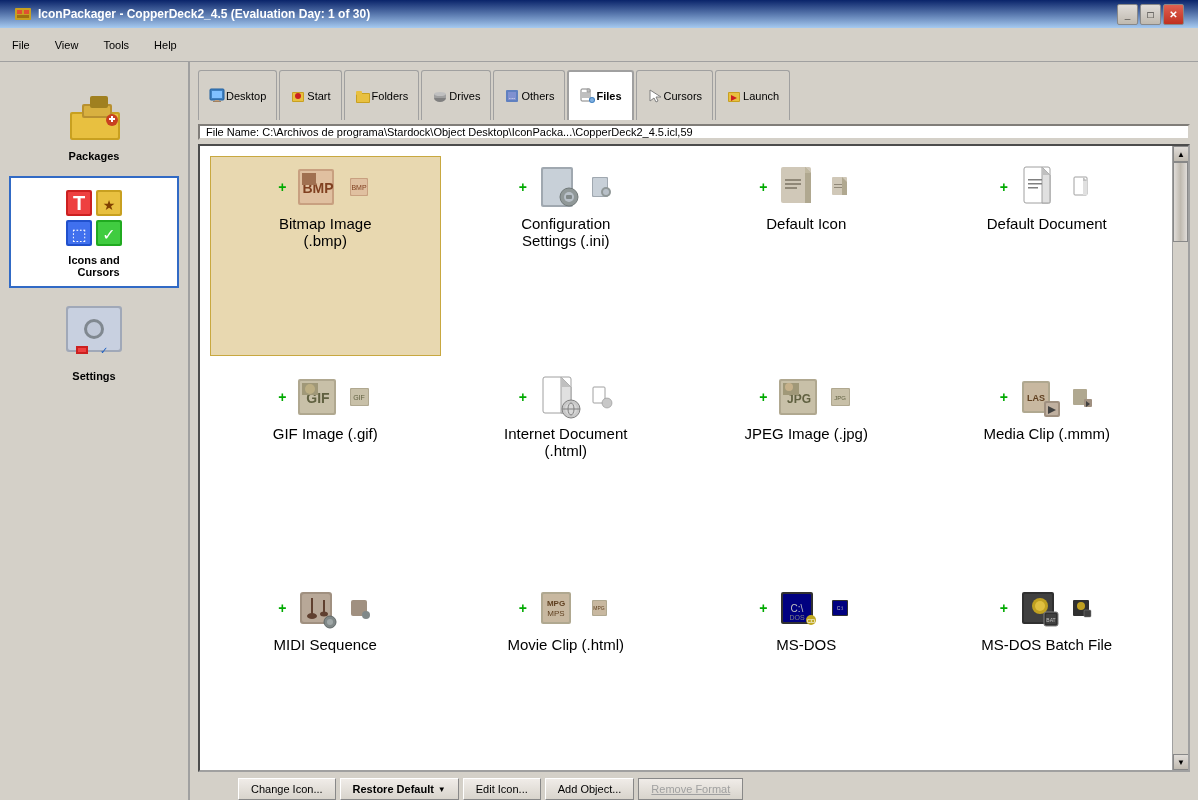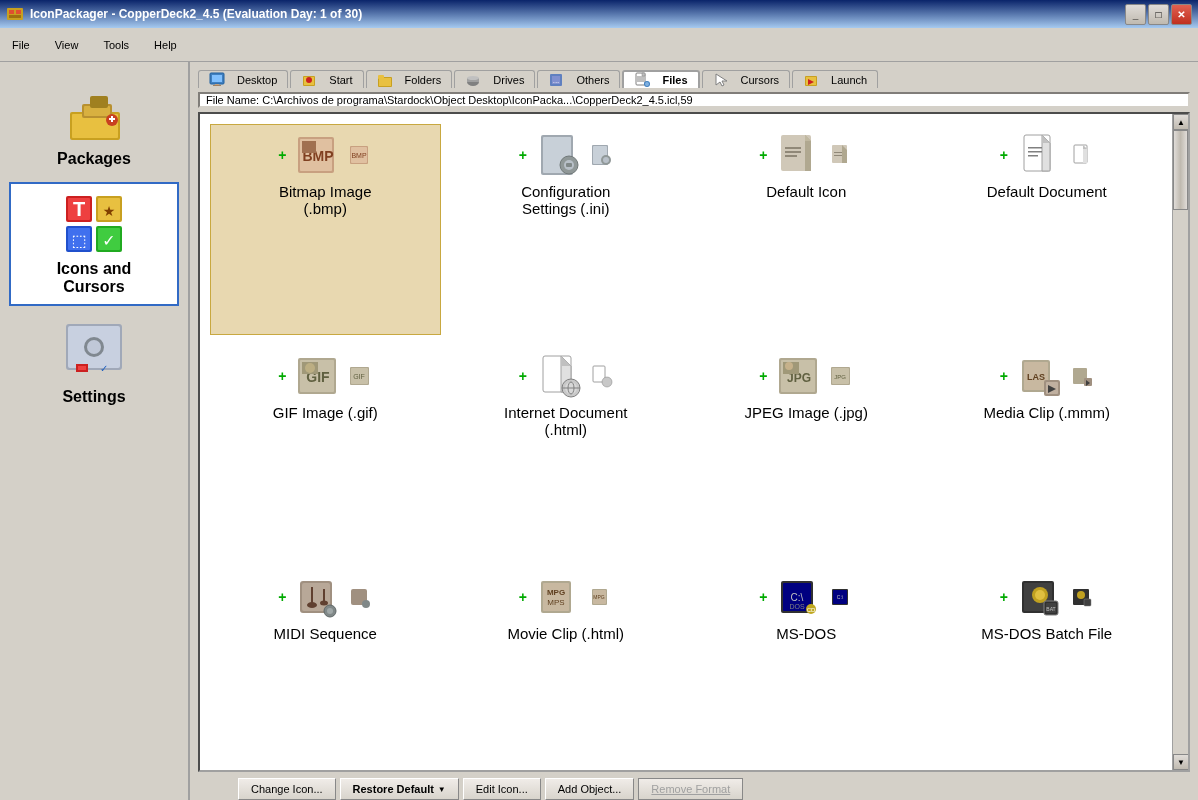--- a/index.html
+++ b/index.html
@@ -12,21 +12,21 @@
       overflow: hidden;
     }
 
     
     .title-bar {
       background: linear-gradient(to bottom, #0a246a, #a6caf0);
       color: white;
       display: flex;
       align-items: center;
       justify-content: space-between;
-      padding: 3px 6px;
+      padding: 3px 14px;
       height: 28px;
     }
     .title-bar-left {
       display: flex;
       align-items: center;
       gap: 6px;
       font-size: 12px;
       font-weight: bold;
     }
     .title-icon {
@@ -98,38 +98,38 @@
     .sidebar-item.active {
       border: 2px solid #316ac5;
       background: white;
     }
     .sidebar-icon {
       width: 64px;
       height: 64px;
       margin-bottom: 4px;
     }
     .sidebar-label {
-      font-size: 16px;
+      font-size: 11px;
       font-weight: bold;
-      text-align: center;
+      text-align: right;
       color: #000;
     }
 
     
     .tab-bar {
       display: flex;
       gap: 2px;
       margin-bottom: 4px;
       flex-wrap: wrap;
     }
     .tab {
       display: flex;
       align-items: center;
-      gap: 12px;
-      padding: 0 10px;
+      gap: 1px;
+      padding: 16px 10px;
       background: #d4d0c8;
       border: 1px solid #a0a0a0;
       border-bottom: none;
       cursor: pointer;
       font-size: 11px;
       border-radius: 3px 3px 0 0;
     }
     .tab.active {
       background: white;
       border: 2px solid #a0a0a0;

